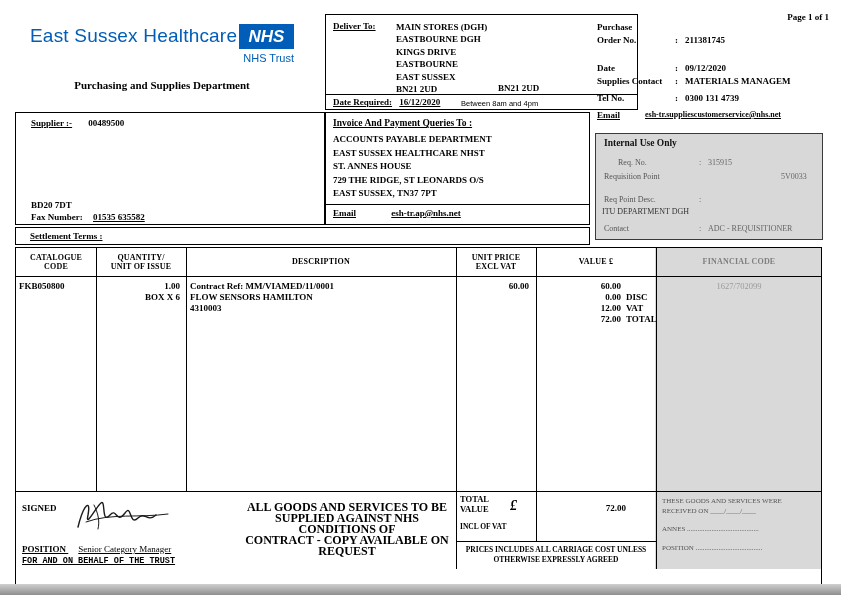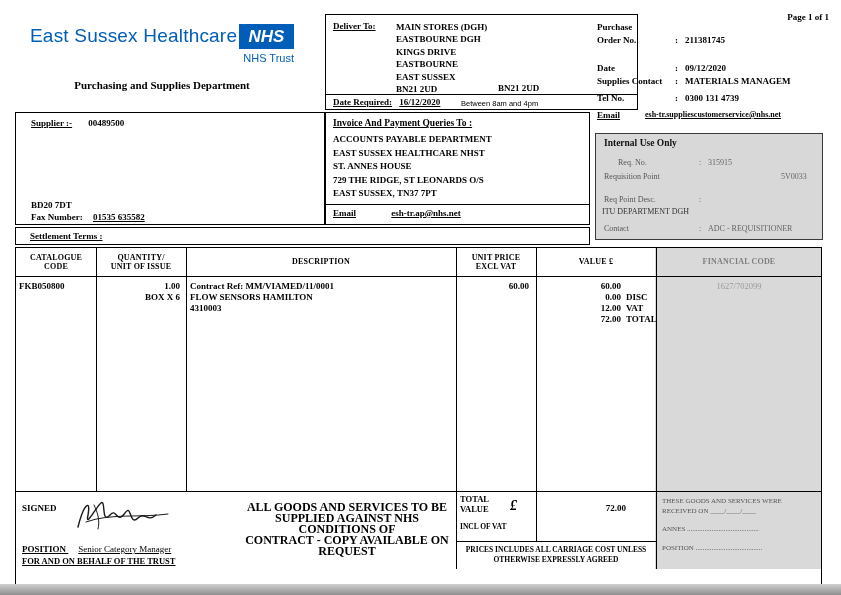--- a/index.html
+++ b/index.html
@@ -104,21 +104,21 @@
   .val-amt { width:85px; text-align:right; }
   .val-lbl { margin-left:5px; min-width:30px; text-align:left; }
   .cell-fin { position:absolute; left:640px; top:33px; width:166px; text-align:center;
               color:#9a9a9a; font-weight:normal; font-size:8.5px; }
 
   .tfoot { position:absolute; left:0; top:243px; width:805px; height:78px; }
   .signed-label { position:absolute; left:6px; top:12px; }
   .signature { position:absolute; left:52px; top:2px; }
   .pos-row { position:absolute; left:6px; top:53px; text-decoration:underline; }
   .pos-val { margin-left:10px; font-weight:normal; }
-  .behalf { position:absolute; left:6px; top:65px; font-size:8.5px; text-decoration:underline; }
+  .behalf { position:absolute; left:6px; top:65px; font-size:8.5px; text-decoration:underline;font-family:Liberation Mono, monospace; }
   .conditions { position:absolute; left:222px; top:11px; width:218px; text-align:center; font-size:12px; line-height:11px; }
   .total-cell { position:absolute; left:440px; top:0; width:80px; height:50px; }
   .tc-1 { position:absolute; left:4px; top:3px; font-size:8.5px; }
   .tc-2 { position:absolute; left:4px; top:13px; font-size:8.5px; }
   .tc-pound { position:absolute; left:54px; top:7px; font-size:14px; font-style:italic; }
   .tc-3 { position:absolute; left:4px; top:31px; font-size:7.5px; }
   .total-value { position:absolute; left:520px; top:12px; width:90px; text-align:right; }
   .prices-strip { position:absolute; left:440px; top:50px; width:200px; height:28px;
                   text-align:center; padding-top:4px; font-size:7.5px; line-height:10px; }
   .received-cell { position:absolute; left:640px; top:0; width:165px; height:78px; padding:5px 6px;

